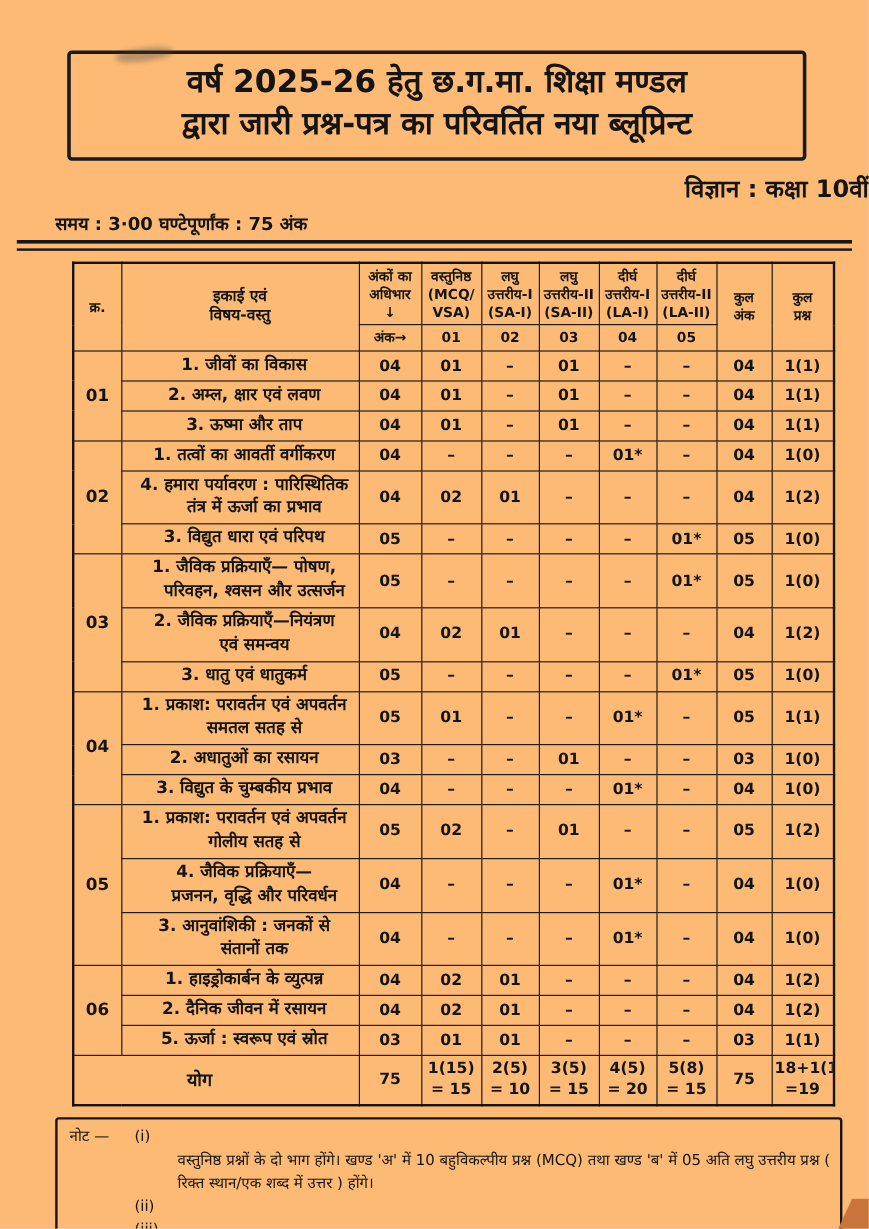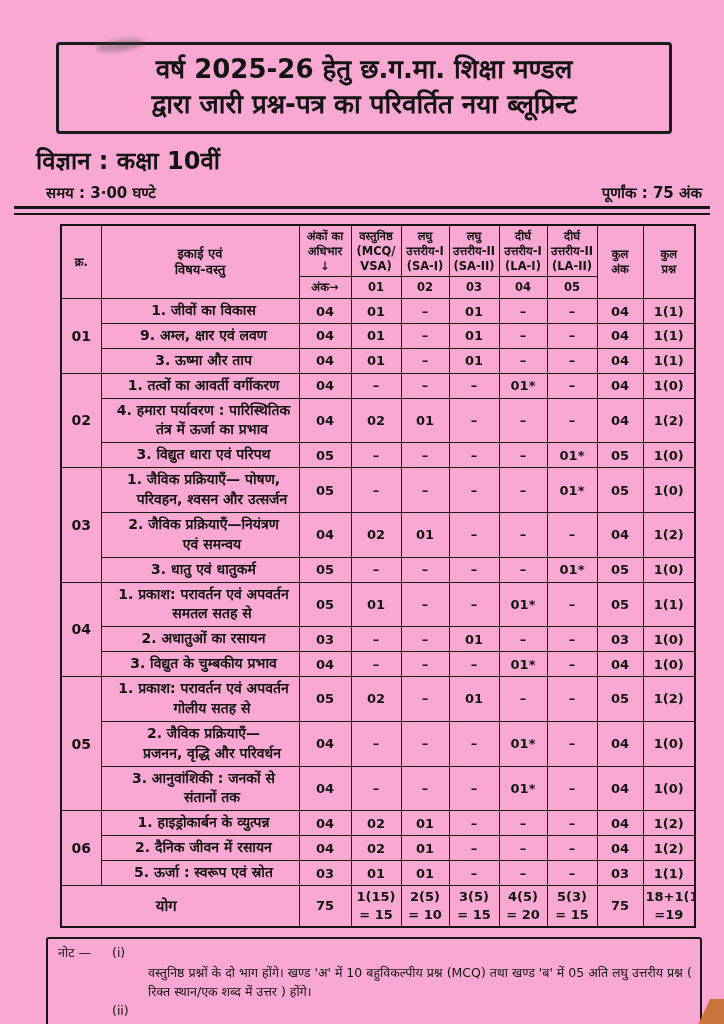--- a/index.html
+++ b/index.html
@@ -1,33 +1,33 @@
 <!DOCTYPE html>
 <html><head>
 <meta charset="utf-8">
 <style>
   html,body { margin:0; padding:0; background:#d8d5cf; }
   .photo {
     position:relative; width:724px; height:1024px; margin:0 auto;
-    background:#f9a8d4; overflow:hidden; color:#141414;
+    background:#fdba74; overflow:hidden; color:#141414;
     font-family:"DejaVu Sans","Liberation Sans",sans-serif;
   }
   .smudge {
     position:absolute; left:96px; top:40px; width:48px; height:11px;
     background:rgba(70,70,70,.35); filter:blur(2px);
     border-radius:45%; transform:rotate(-7deg);
   }
   .title-box {
     margin:42px 52px 0 56px; border:3px solid #1a1a1a; border-radius:4px;
     text-align:center; padding:7px 4px 9px;
     font-weight:bold; font-size:26px; line-height:1.35;
   }
-  .subject { text-align:left; font-weight:bold; font-size:24px; margin-top:9px;margin-left:36px; }
+  .subject { text-align:right; font-weight:bold; font-size:20px; margin-top:9px; }
   .meta {
-    display:flex; justify-content:space-between; align-items:flex-end;
+    display:flex; align-items:flex-end;
     font-weight:bold; font-size:15px; padding:6px 22px 4px 46px;
   }
   .rule { margin:0 14px; height:4px; border-top:3px solid #161616; border-bottom:2px solid #161616; }
 
   table.bp { border-collapse:collapse; table-layout:fixed; width:634px; margin:9px 0 0 60px; }
   .bp th, .bp td {
     border:1.7px solid #1d1d1d; font-weight:bold; text-align:center;
     vertical-align:middle; overflow:hidden;
   }
   .bp { border:2.5px solid #141414; }
@@ -144,21 +144,21 @@
           <td class="c-val">04</td>
           <td class="c-val">01</td>
           <td class="c-val">–</td>
           <td class="c-val">01</td>
           <td class="c-val">–</td>
           <td class="c-val">–</td>
           <td class="c-val">04</td>
           <td class="c-val">1(1)</td>
         </tr>
         <tr>
-          <td class="c-topic">9. अम्ल, क्षार एवं लवण</td>
+          <td class="c-topic">2. अम्ल, क्षार एवं लवण</td>
           <td class="c-val">04</td>
           <td class="c-val">01</td>
           <td class="c-val">–</td>
           <td class="c-val">01</td>
           <td class="c-val">–</td>
           <td class="c-val">–</td>
           <td class="c-val">04</td>
           <td class="c-val">1(1)</td>
         </tr>
         <tr>
@@ -285,21 +285,21 @@
           <td class="c-val">05</td>
           <td class="c-val">02</td>
           <td class="c-val">–</td>
           <td class="c-val">01</td>
           <td class="c-val">–</td>
           <td class="c-val">–</td>
           <td class="c-val">05</td>
           <td class="c-val">1(2)</td>
         </tr>
         <tr>
-          <td class="c-topic">2. जैविक प्रक्रियाएँ—
+          <td class="c-topic">4. जैविक प्रक्रियाएँ—
 प्रजनन, वृद्धि और परिवर्धन</td>
           <td class="c-val">04</td>
           <td class="c-val">–</td>
           <td class="c-val">–</td>
           <td class="c-val">–</td>
           <td class="c-val">01*</td>
           <td class="c-val">–</td>
           <td class="c-val">04</td>
           <td class="c-val">1(0)</td>
         </tr>
@@ -355,21 +355,21 @@
         <td colspan="2" class="t-label">योग</td>
         <td>75</td>
         <td class="pre">1(15)
 = 15</td>
         <td class="pre">2(5)
 = 10</td>
         <td class="pre">3(5)
 = 15</td>
         <td class="pre">4(5)
 = 20</td>
-        <td class="pre">5(3)
+        <td class="pre">5(8)
 = 15</td>
         <td>75</td>
         <td class="pre">18+1(15)
 =19</td>
       </tr>
     </tfoot>
   </table>
 
   <div class="note-box">
     <div class="note-row">

